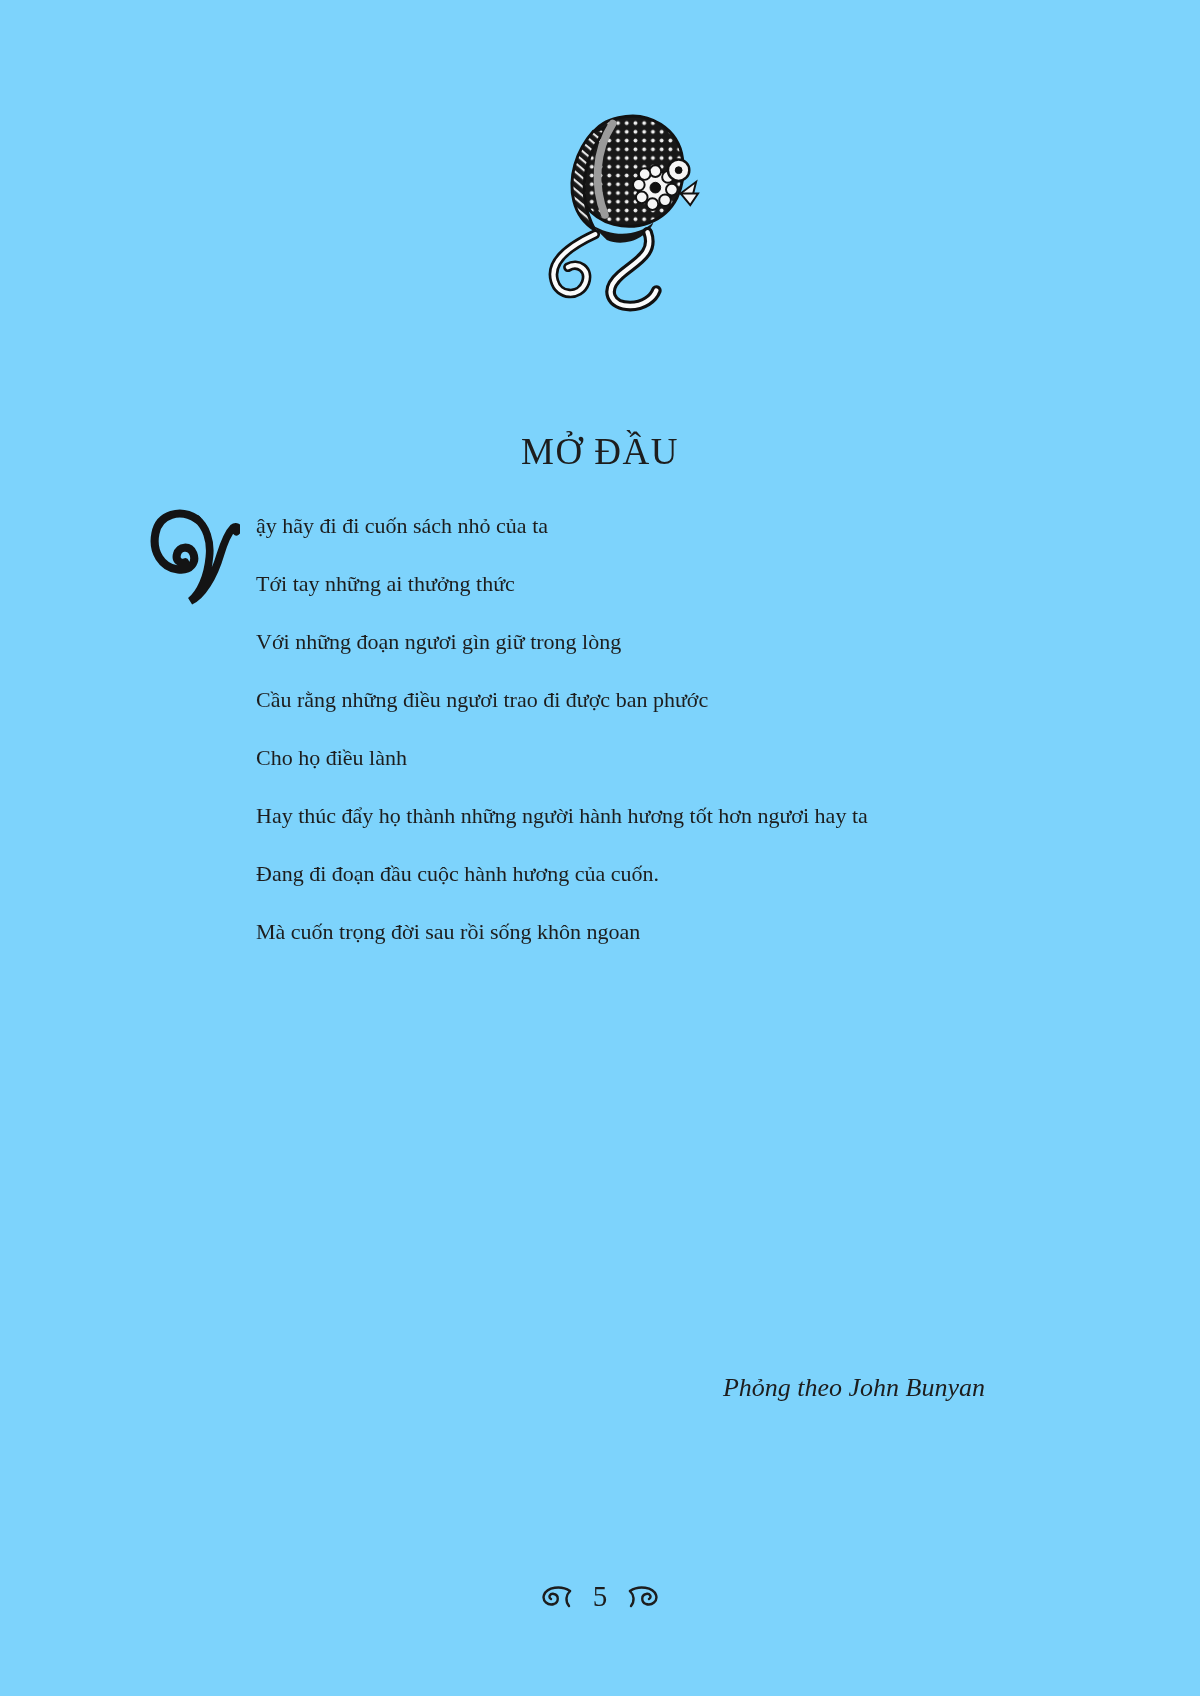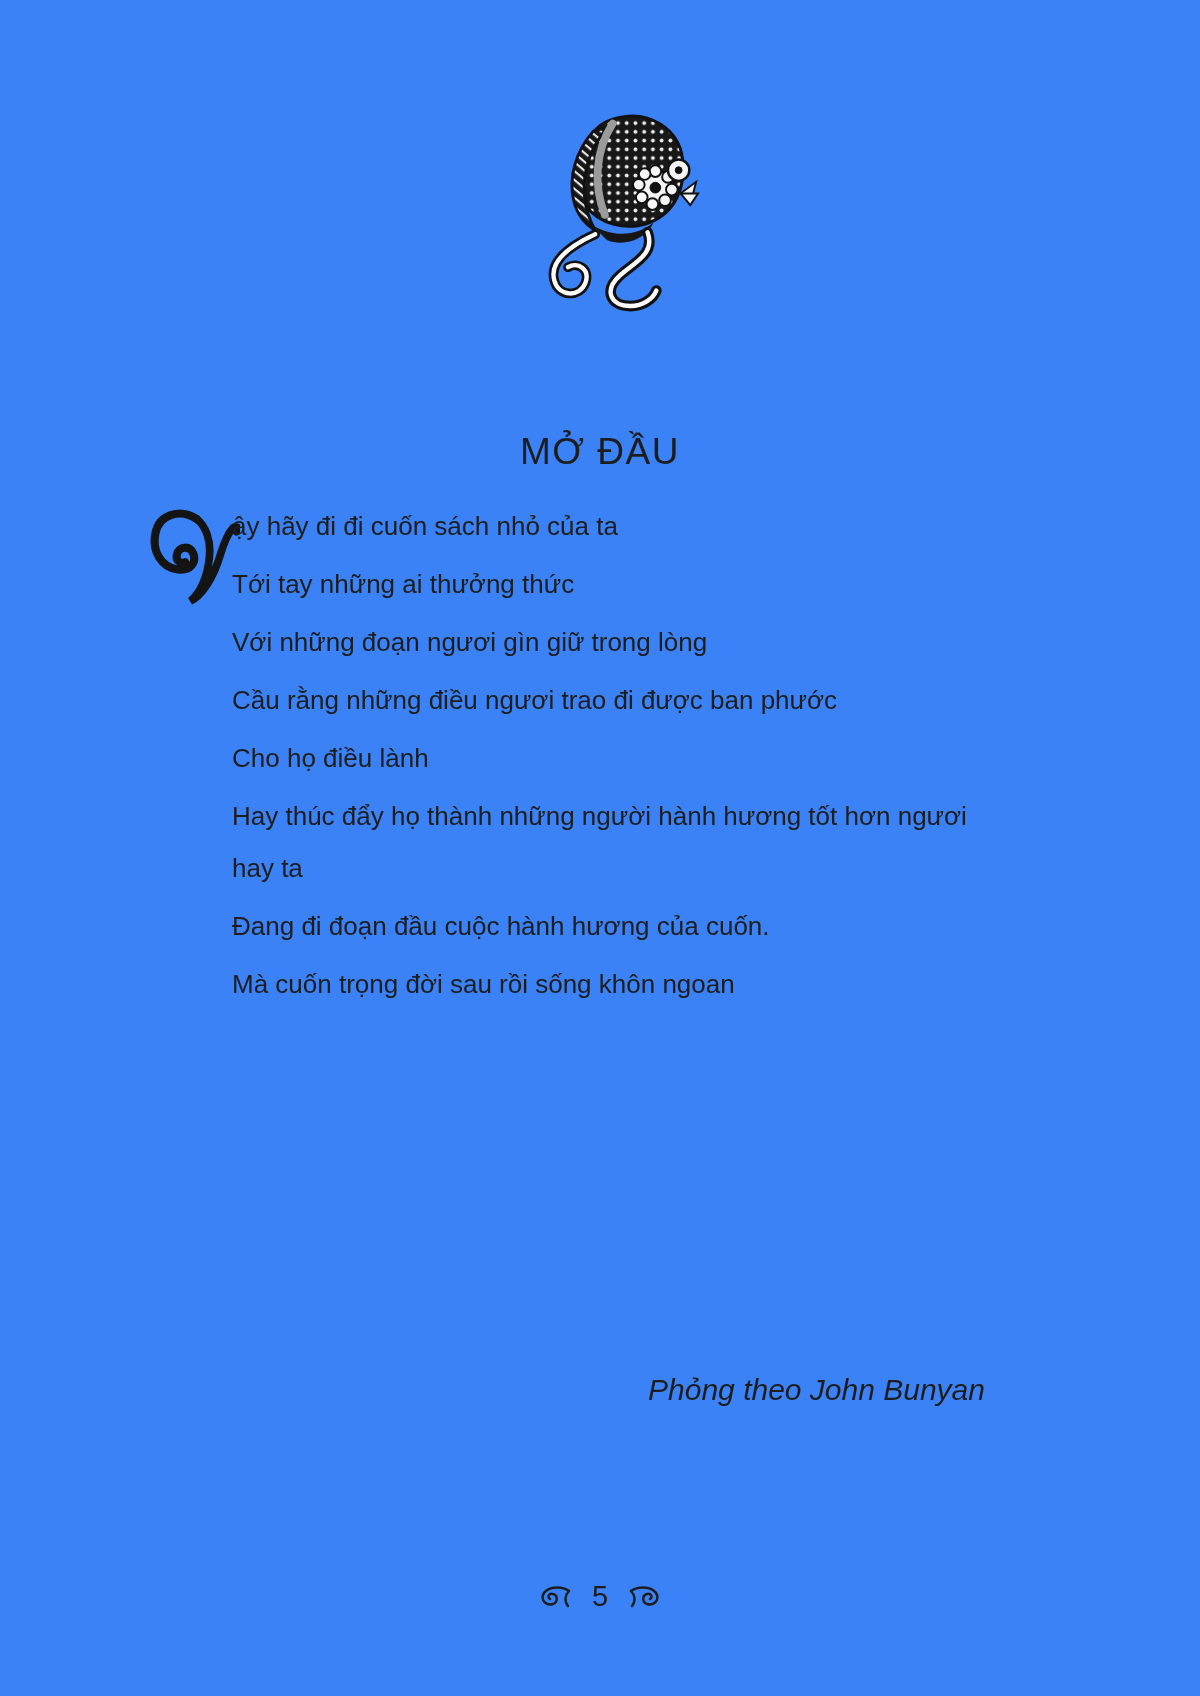--- a/index.html
+++ b/index.html
@@ -1,57 +1,57 @@
 <!DOCTYPE html>
 <html lang="vi"><head>
 <meta charset="utf-8">
 <style>
   html,body { margin:0; padding:0; background:#ffffff; }
   .page {
     position:relative;
     width:1200px; height:1696px;
     margin:0 auto;
-    background:#3b82f6;
+    background:#7dd3fc;
     color:#1d1d1d;
-    font-family:Liberation Sans, sans-serif;
+    font-family:Liberation Serif, serif;
     overflow:hidden;
   }
   .illustration {
     position:absolute; left:535px; top:110px;
     width:165px; height:200px;
   }
   .chapter-title {
     position:absolute; top:408px; left:0;
     width:100%;
     text-align:center;
     font-size:37px;
     letter-spacing:1.5px;
     font-weight:400;
     line-height:1;
   }
   .poem {
-    position:absolute; top:500px; left:140px;
+    position:absolute; top:500px; left:164px;
     width:872px;
     padding-left:92px;
     box-sizing:border-box;
-    font-size:26px;
+    font-size:22px;
   }
   .poem p { margin:0 0 6px 0; line-height:52px; }
   .drop-cap {
     position:absolute; left:150px; top:506px;
     width:90px; height:100px;
   }
   .drop-cap svg { display:block; width:100%; height:100%; }
   .sr {
     position:absolute; width:1px; height:1px;
     overflow:hidden; clip:rect(0 0 0 0); white-space:nowrap;
   }
   .attribution {
     position:absolute; top:1372px; right:215px;
-    font-size:30px;
+    font-size:26px;
     font-style:italic;
     line-height:1.2;
   }
   .footer {
     position:absolute; top:1582px; left:0;
     width:100%;
     display:flex; align-items:center; justify-content:center;
     gap:20px;
   }
   .footer .page-number { font-size:29px; line-height:1; }

